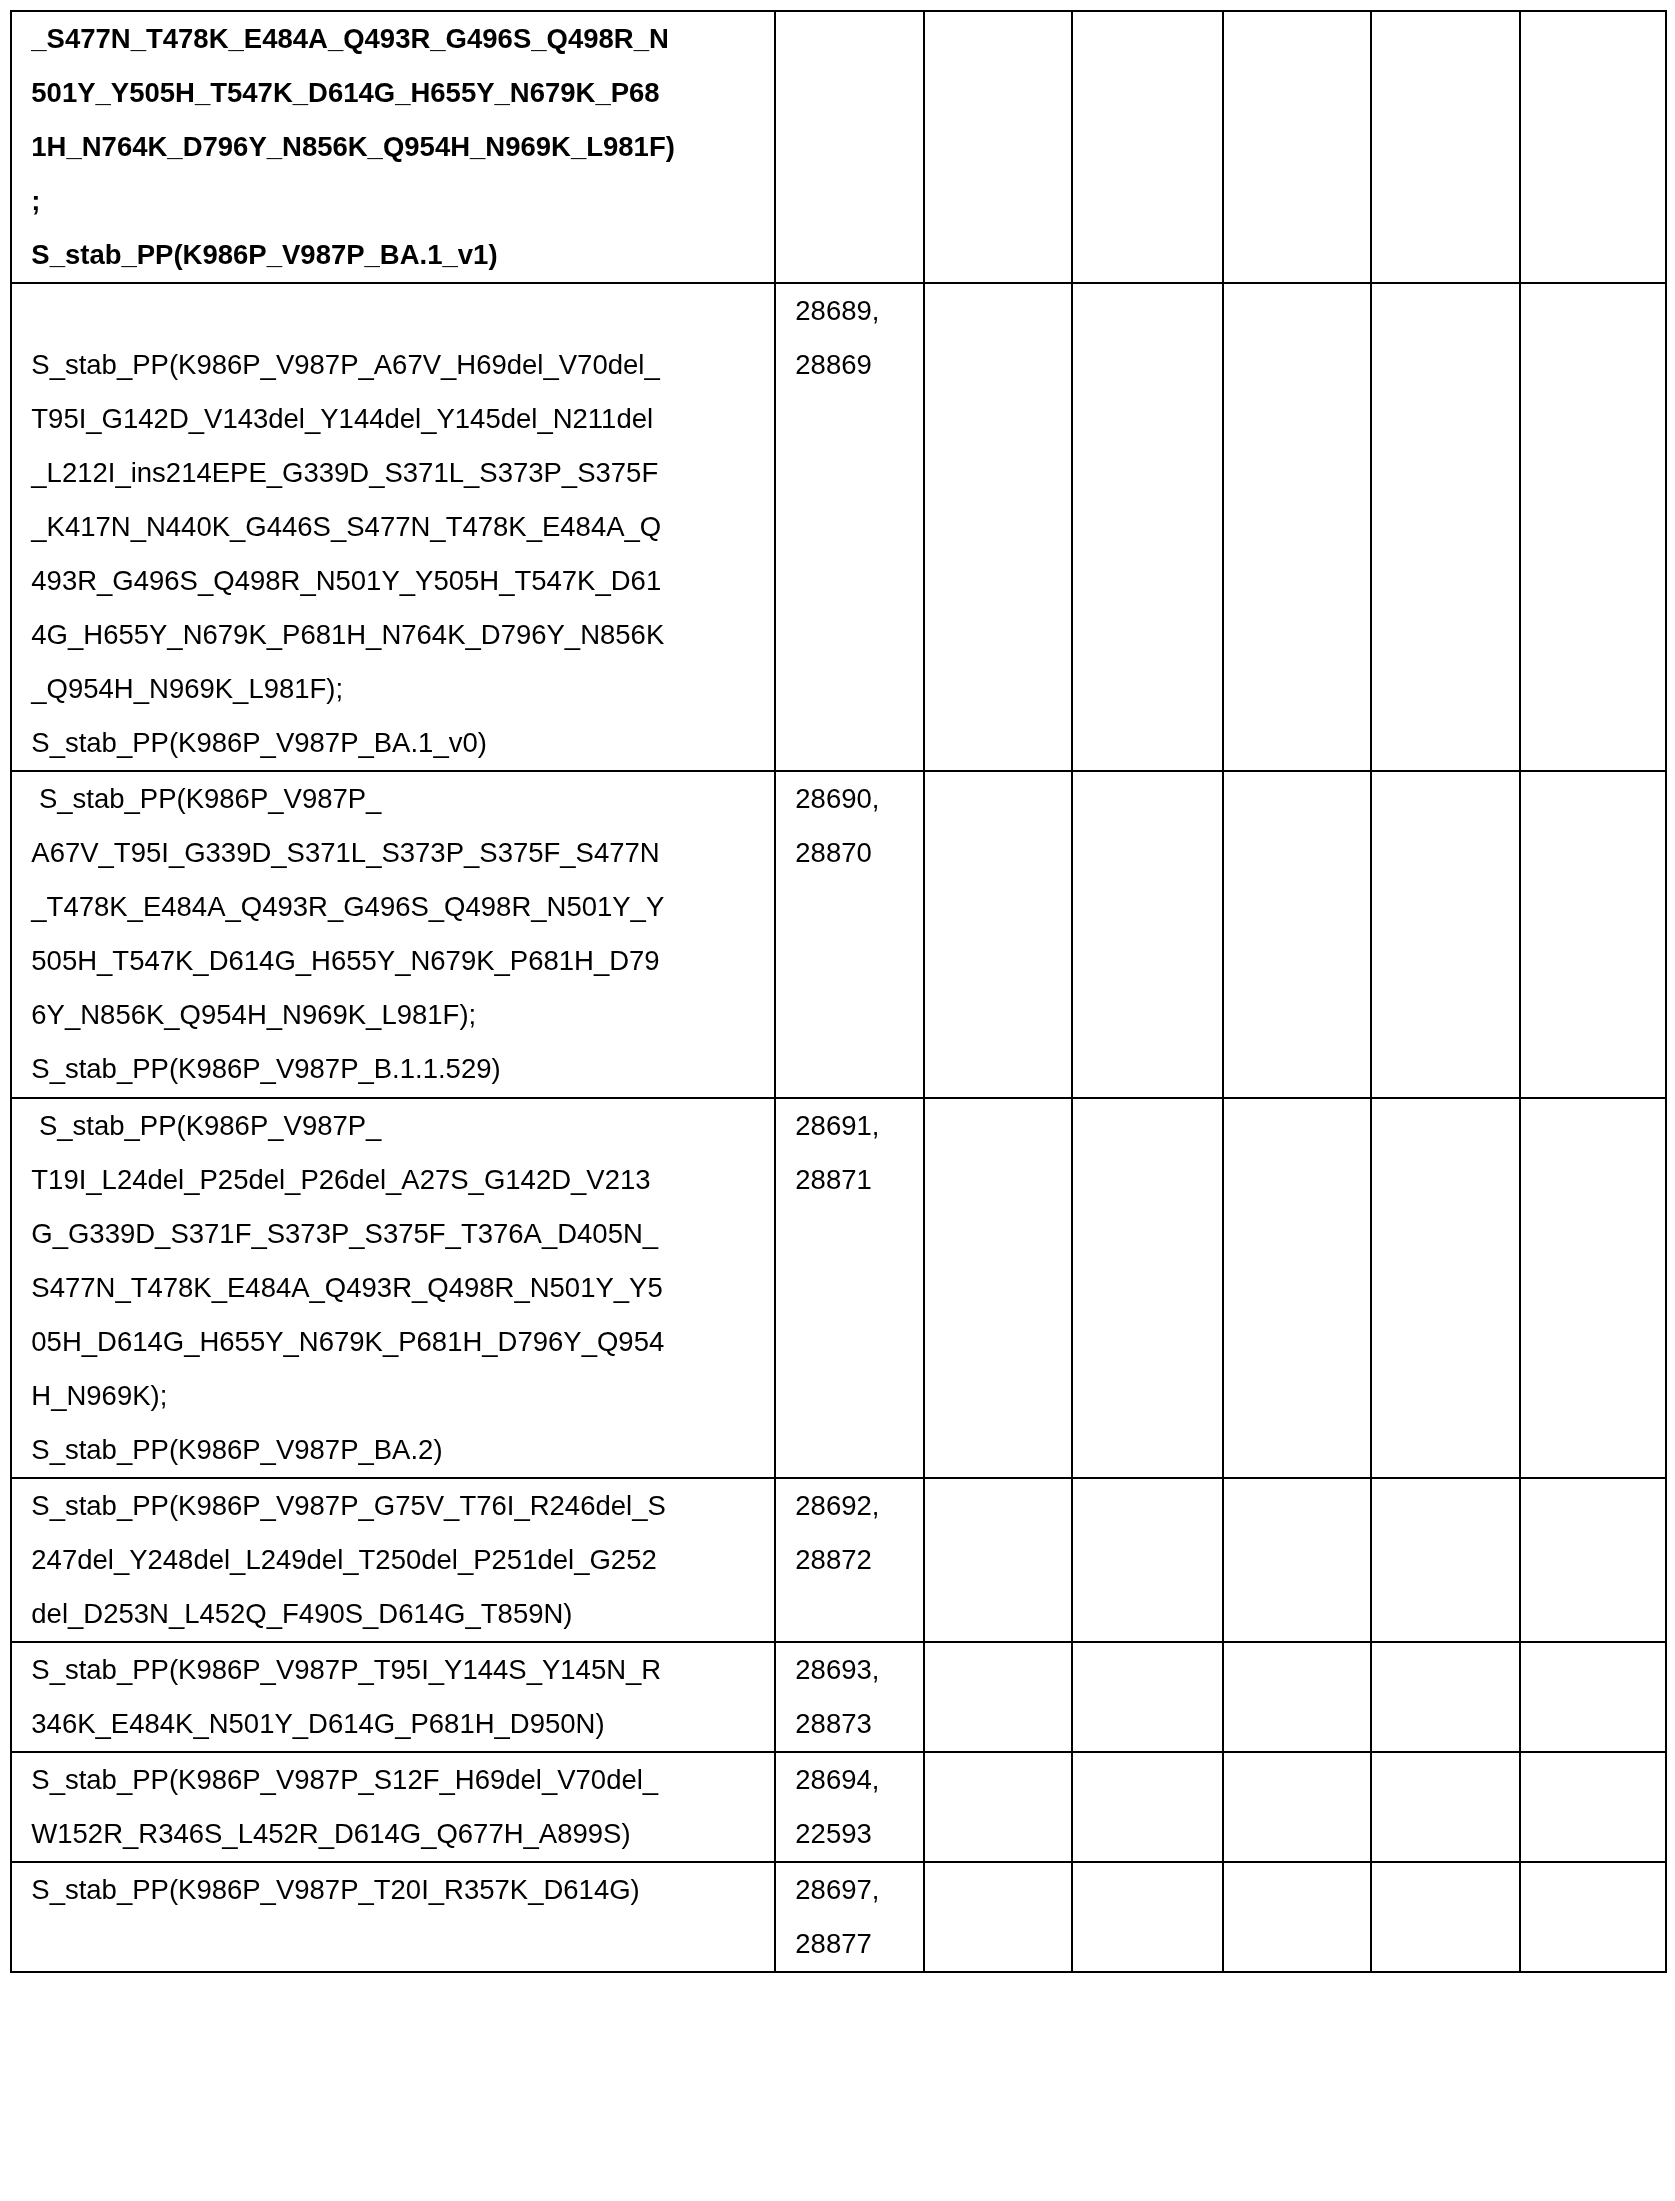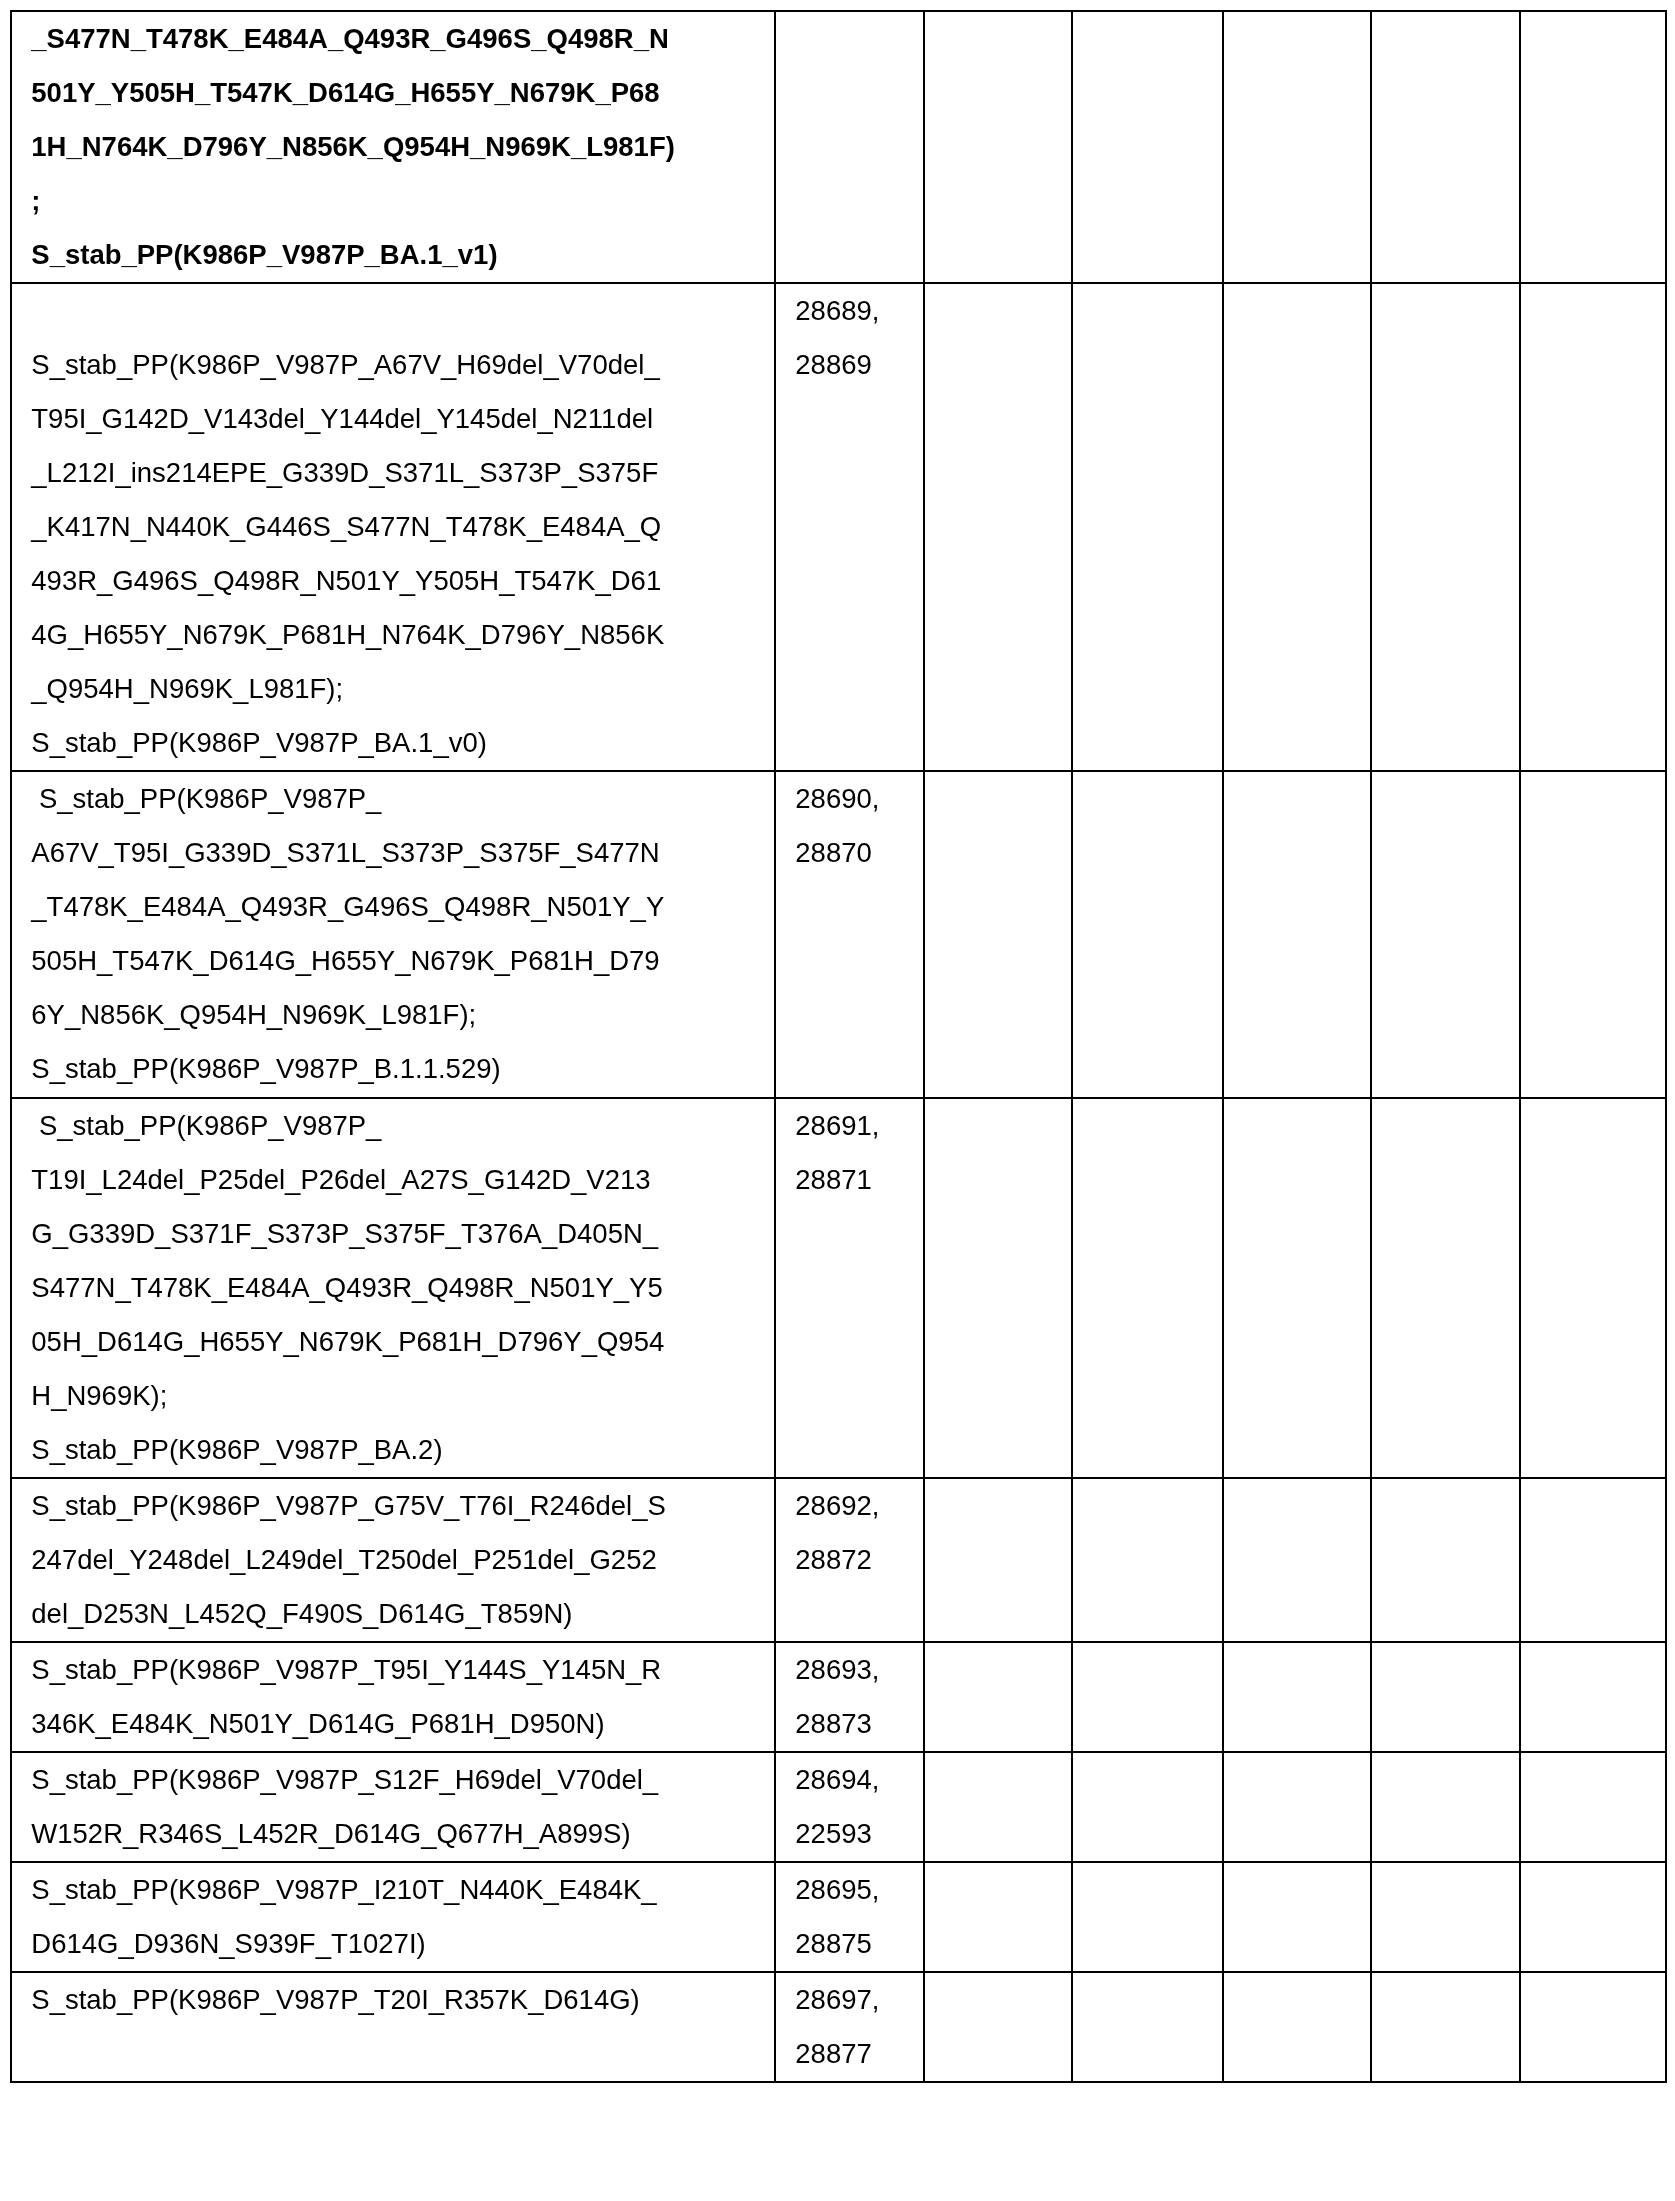--- a/index.html
+++ b/index.html
@@ -124,33 +124,20 @@
     <td class="id-cell">
       <span class="cell-text"><span class="line">28694,</span><span class="line">22593</span></span>
     </td>
     <td></td>
     <td></td>
     <td></td>
     <td></td>
     <td></td>
   </tr>
 
-  <tr style="height: 110px;">
-    <td class="construct-cell">
-      <span class="cell-text"><span class="line">S_stab_PP(K986P_V987P_I210T_N440K_E484K_</span><span class="line">D614G_D936N_S939F_T1027I)</span></span>
-    </td>
-    <td class="id-cell">
-      <span class="cell-text"><span class="line">28695,</span><span class="line">28875</span></span>
-    </td>
-    <td></td>
-    <td></td>
-    <td></td>
-    <td></td>
-    <td></td>
-  </tr>
 
 
   <tr style="height: 110px;">
     <td class="construct-cell">
       <span class="cell-text"><span class="line">S_stab_PP(K986P_V987P_T20I_R357K_D614G)</span></span>
     </td>
     <td class="id-cell">
       <span class="cell-text"><span class="line">28697,</span><span class="line">28877</span></span>
     </td>
     <td></td>

